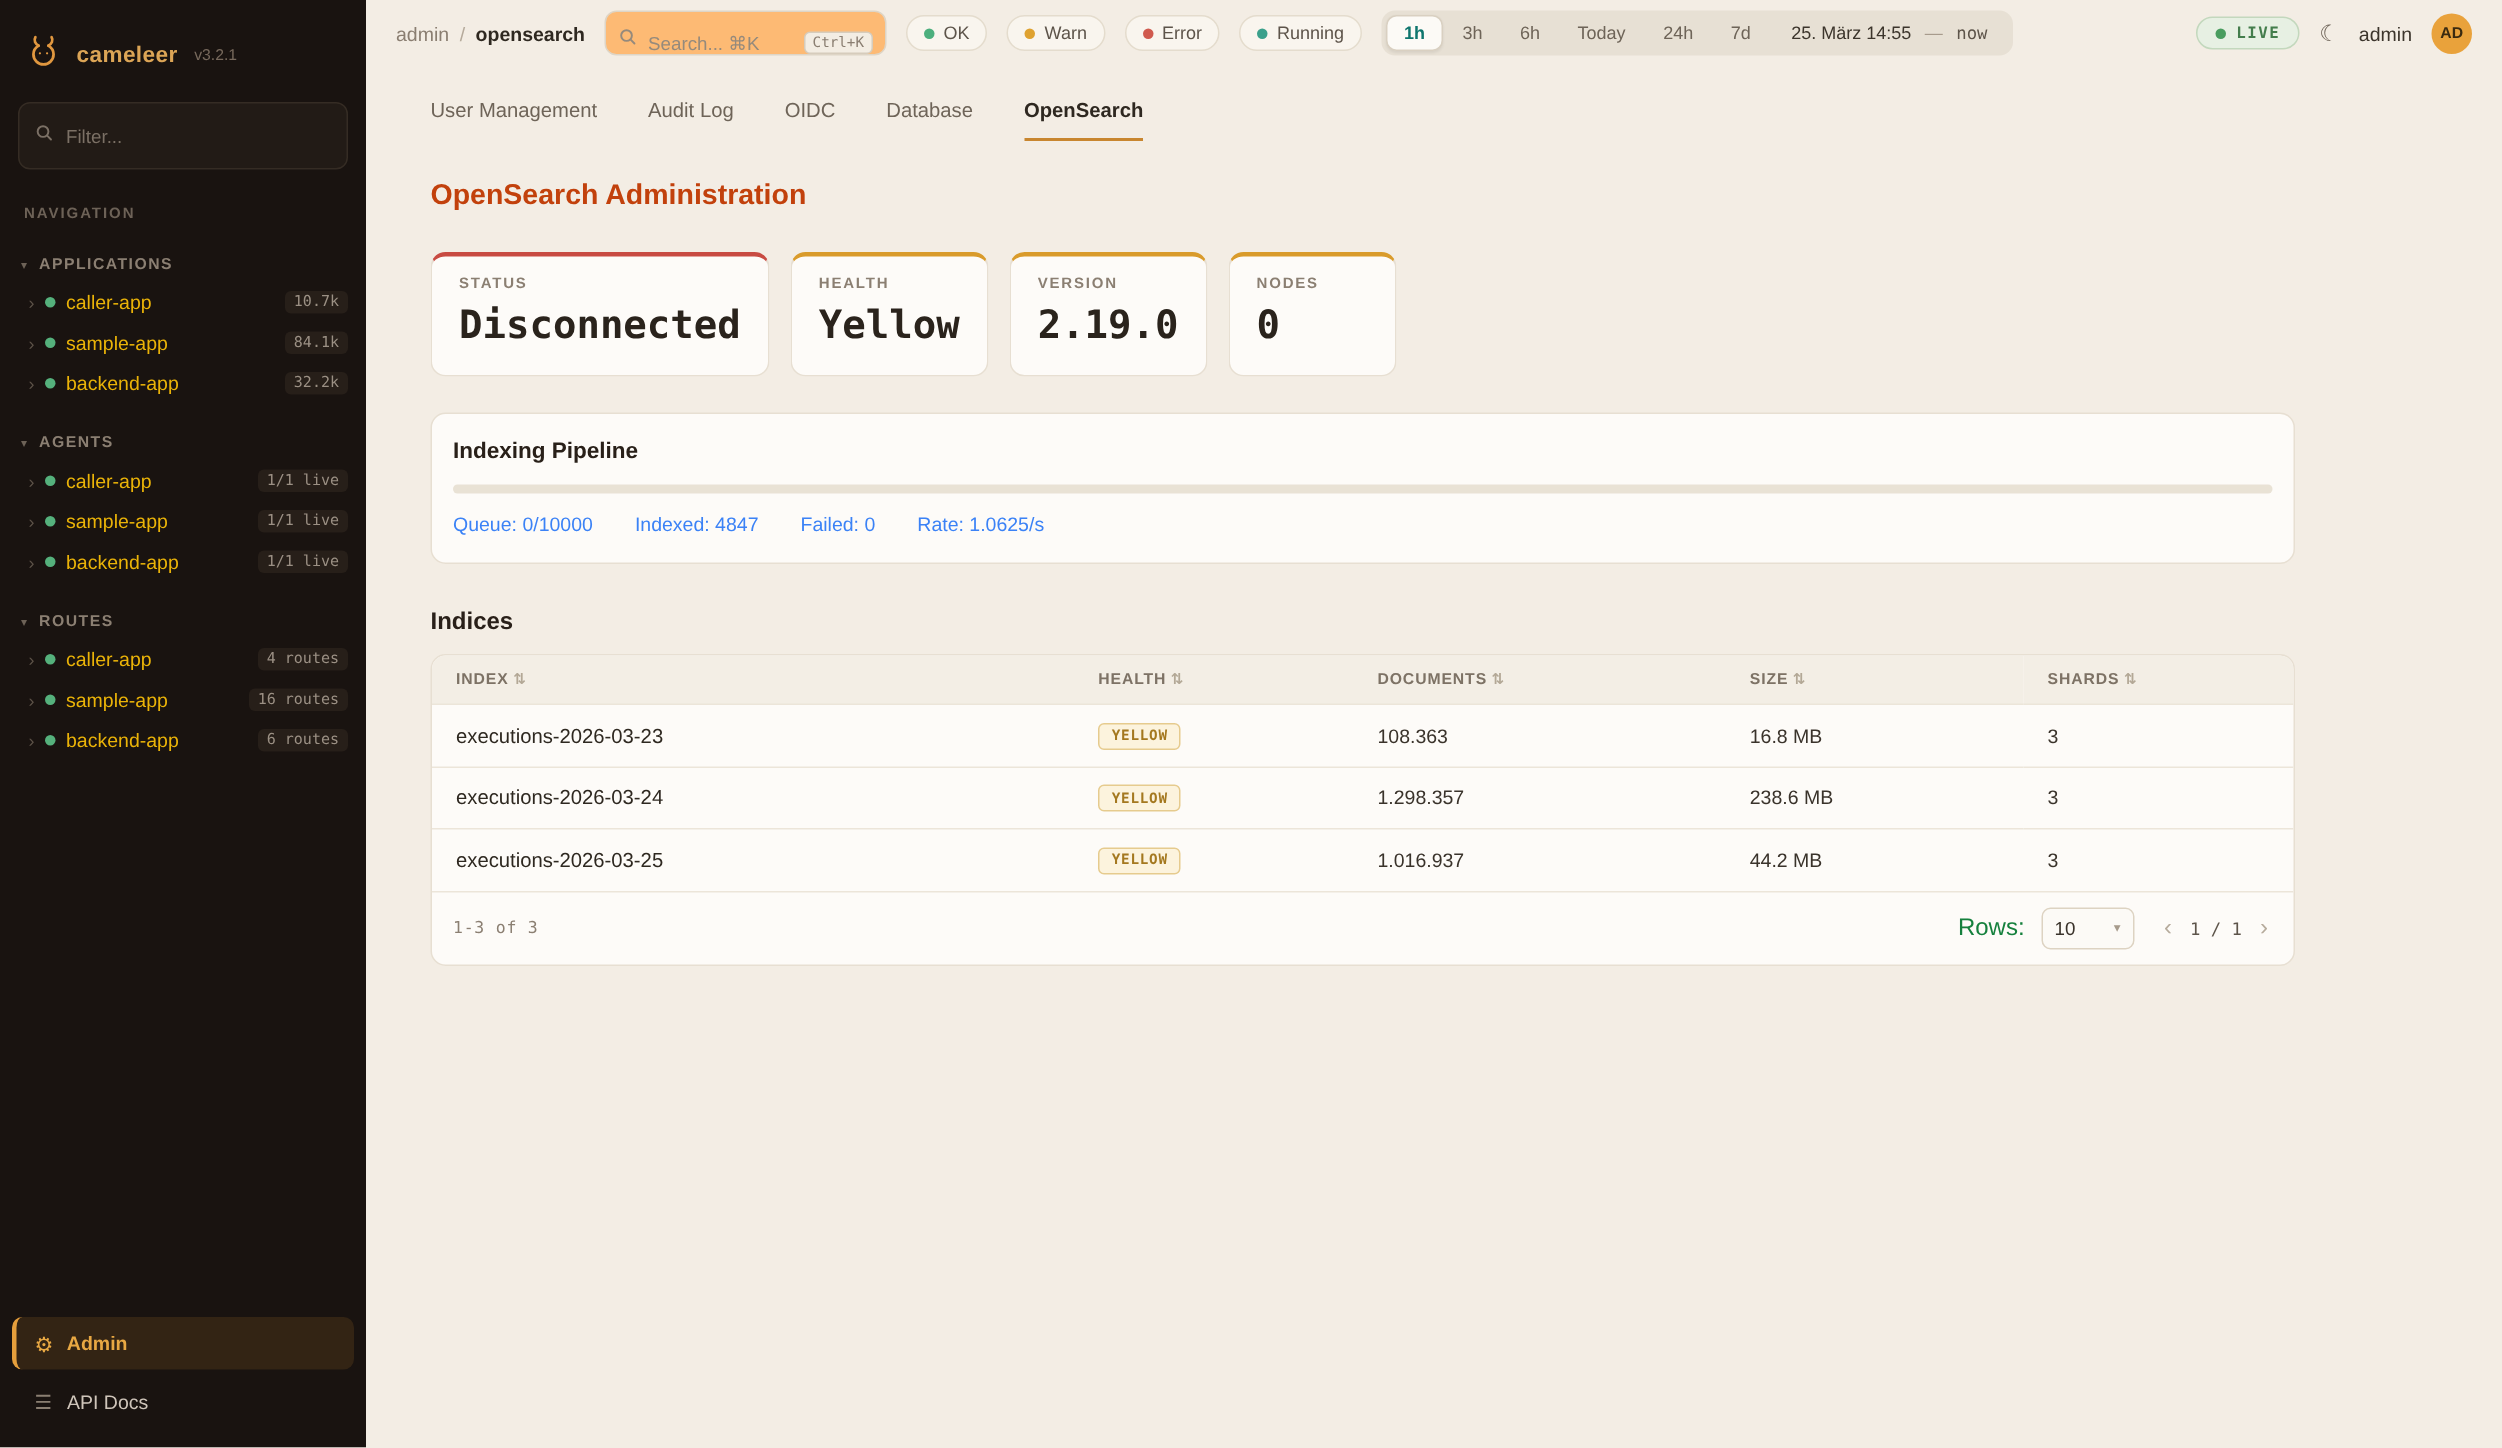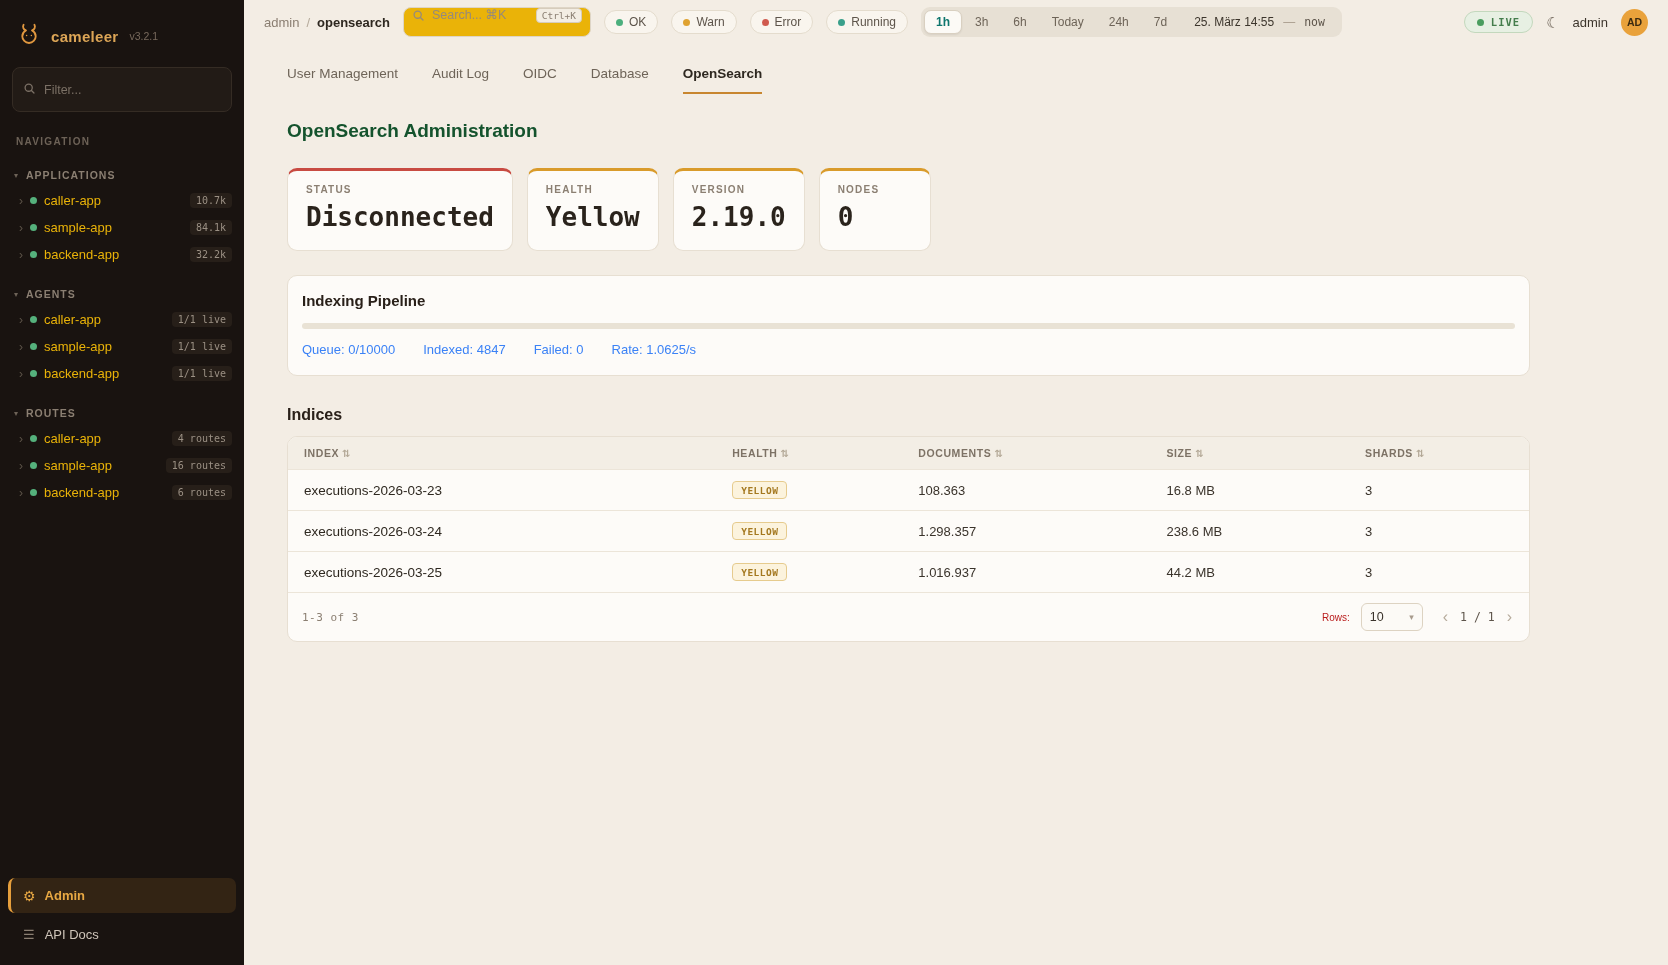--- a/index.html
+++ b/index.html
@@ -29,21 +29,21 @@
   .apidocs-row{display:flex;align-items:center;gap:10px;height:33px;padding:0 15px;font-size:13px;color:#cfc5ba;cursor:pointer;margin-top:5px}
   .docs-icon{font-size:13px;color:#8b7f72;line-height:1}
 
   
   .main{flex:1;display:flex;flex-direction:column;min-width:0}
   .topbar{height:44px;display:flex;align-items:center;gap:13px;padding:0 20px}
   .crumb{font-size:13px;display:flex;gap:7px;align-items:center;white-space:nowrap}
   .crumb-parent{color:#8a7e71;cursor:pointer}
   .crumb-sep{color:#b5aa9b}
   .crumb-cur{color:#2e2820;font-weight:700}
-  .searchbox{width:188px;height:30px;background:#eab308;border:1px solid #ded5c6;border-radius:8px;display:flex;align-items:flex-start;gap:7px;padding:0 8px;flex:none}
+  .searchbox{width:188px;height:30px;background:#fdba74;border:1px solid #ded5c6;border-radius:8px;display:flex;align-items:flex-end;gap:7px;padding:0 8px;flex:none}
   .searchbox input{flex:1;min-width:0;background:transparent;border:none;outline:none;font-size:12.5px;color:#5d544a;font-family:inherit}
   .searchbox input::placeholder{color:#958a7c}
   .kbd{font-family:"DejaVu Sans Mono",monospace;font-size:9.5px;color:#8a7e71;border:1px solid #d6ccbc;border-radius:4px;padding:1px 5px;background:#f3ede3;white-space:nowrap}
   .pill{display:flex;align-items:center;gap:6px;padding:4px 11px;border-radius:999px;background:#f9f5ee;border:1px solid #e4dccd;font-size:12px;color:#5d544a;cursor:pointer;white-space:nowrap}
   .timebar{display:flex;align-items:center;background:#e7e0d4;border-radius:9px;padding:3px;gap:1px;white-space:nowrap}
   .tbtn{padding:4px 11px;border-radius:7px;font-size:12px;color:#6e6458;cursor:pointer;border:1px solid transparent}
   .tbtn.active{background:#fcfaf6;border-color:#d9d0c1;color:#0f766e;font-weight:700;box-shadow:0 1px 2px rgba(0,0,0,.07)}
   .timetext{display:flex;gap:9px;align-items:center;padding:0 14px;font-size:12px;color:#3c352c}
   .timetext .sep{color:#a79b8c}
   .timetext .now{font-family:"DejaVu Sans Mono",monospace;color:#5d544a;font-size:11.5px}
@@ -53,21 +53,21 @@
   .live-label{font-family:"DejaVu Sans Mono",monospace;font-size:10.5px;letter-spacing:1px;color:#447d4c;font-weight:700}
   .moon{font-size:15px;color:#6e6458;cursor:pointer;line-height:1}
   .user-name{font-size:13px;color:#3c352c}
   .avatar{width:27px;height:27px;border-radius:50%;background:#e9a23b;color:#3a2a10;font-size:10.5px;font-weight:700;display:flex;align-items:center;justify-content:center;cursor:pointer;flex:none}
 
   
   .tabs{display:flex;gap:34px;padding:22px 0 0 43px;font-size:13.5px}
   .tab{padding-bottom:11px;color:#6e6458;cursor:pointer;border-bottom:2px solid transparent}
   .tab.active{color:#2e2820;font-weight:600;border-bottom-color:#c8862f}
   .content{padding:26px 44px 0 43px;max-width:1330px}
-  .page-title{font-size:19px;font-weight:700;color:#14532d;margin-bottom:26px}
+  .page-title{font-size:19px;font-weight:700;color:#c2410c;margin-bottom:26px}
   .stats-row{display:flex;gap:14px}
   .stat-card{background:#fdfbf8;border:1px solid #e7dfd2;border-top:3px solid #d99b2b;border-radius:10px;padding:13px 18px 18px;min-width:112px}
   .stat-label{font-size:10px;letter-spacing:1.2px;color:#8b7f72;font-weight:700}
   .stat-value{font-family:"DejaVu Sans Mono",monospace;font-size:26px;color:#2a231c;margin-top:7px;font-weight:700}
   .panel{background:#fdfbf8;border:1px solid #e7dfd2;border-radius:10px}
   .pipeline{margin-top:24px;padding:16px 14px 18px}
   .pipeline-title{font-size:15px;font-weight:700;color:#292019}
   .progress{height:6px;background:#e9e2d5;border-radius:3px;margin:14px 0 13px;overflow:hidden}
   .progress-fill{height:100%;background:#d99b2b;border-radius:3px}
   .pipe-stats{display:flex;gap:28px;font-size:13px;color:#3b82f6}
@@ -75,21 +75,21 @@
   .table-panel{overflow:hidden;margin-bottom:30px}
   table{width:100%;border-collapse:collapse;table-layout:fixed}
   thead th{background:#f3eee5;font-size:10.5px;letter-spacing:.6px;color:#7d7265;text-align:left;font-weight:700;padding:10px 16px;cursor:pointer}
   .sort{color:#b3a896;font-size:10px;margin-left:3px}
   tbody td{padding:11px 16px;font-size:13px;color:#3a332b;border-top:1px solid #ece5d9}
   td.idx{font-size:13.5px;color:#2e2820}
   .ybadge{display:inline-block;font-family:"DejaVu Sans Mono",monospace;font-size:9.5px;letter-spacing:.5px;color:#a4781f;background:#fcf3dd;border:1px solid #e6cb8e;border-radius:4px;padding:2.5px 8px;font-weight:700}
   .tfoot{display:flex;align-items:center;padding:10px 14px;border-top:1px solid #ece5d9}
   .range{font-family:"DejaVu Sans Mono",monospace;font-size:11px;color:#8b7f72;letter-spacing:.5px}
   .tf-right{margin-left:auto;display:flex;align-items:center;gap:11px}
-  .rows-label{font-size:10px;color:#b91c1c}
+  .rows-label{font-size:16px;color:#15803d}
   .rows-select{display:flex;align-items:center;justify-content:space-between;width:62px;height:28px;background:#fcfaf6;border:1px solid #ddd3c2;border-radius:6px;padding:0 8px;font-size:12.5px;color:#3a332b;cursor:pointer}
   .rs-caret{color:#a79b8c;font-size:9px}
   .pager{display:flex;align-items:center;gap:9px;margin-left:6px}
   .pg-btn{color:#b6ab9c;font-size:16px;cursor:pointer;padding:0 3px;line-height:1}
   .pg-ind{font-family:"DejaVu Sans Mono",monospace;font-size:11.5px;color:#5d544a}
 </style>
 </head>
 <body>
 
 <aside class="sidebar">

